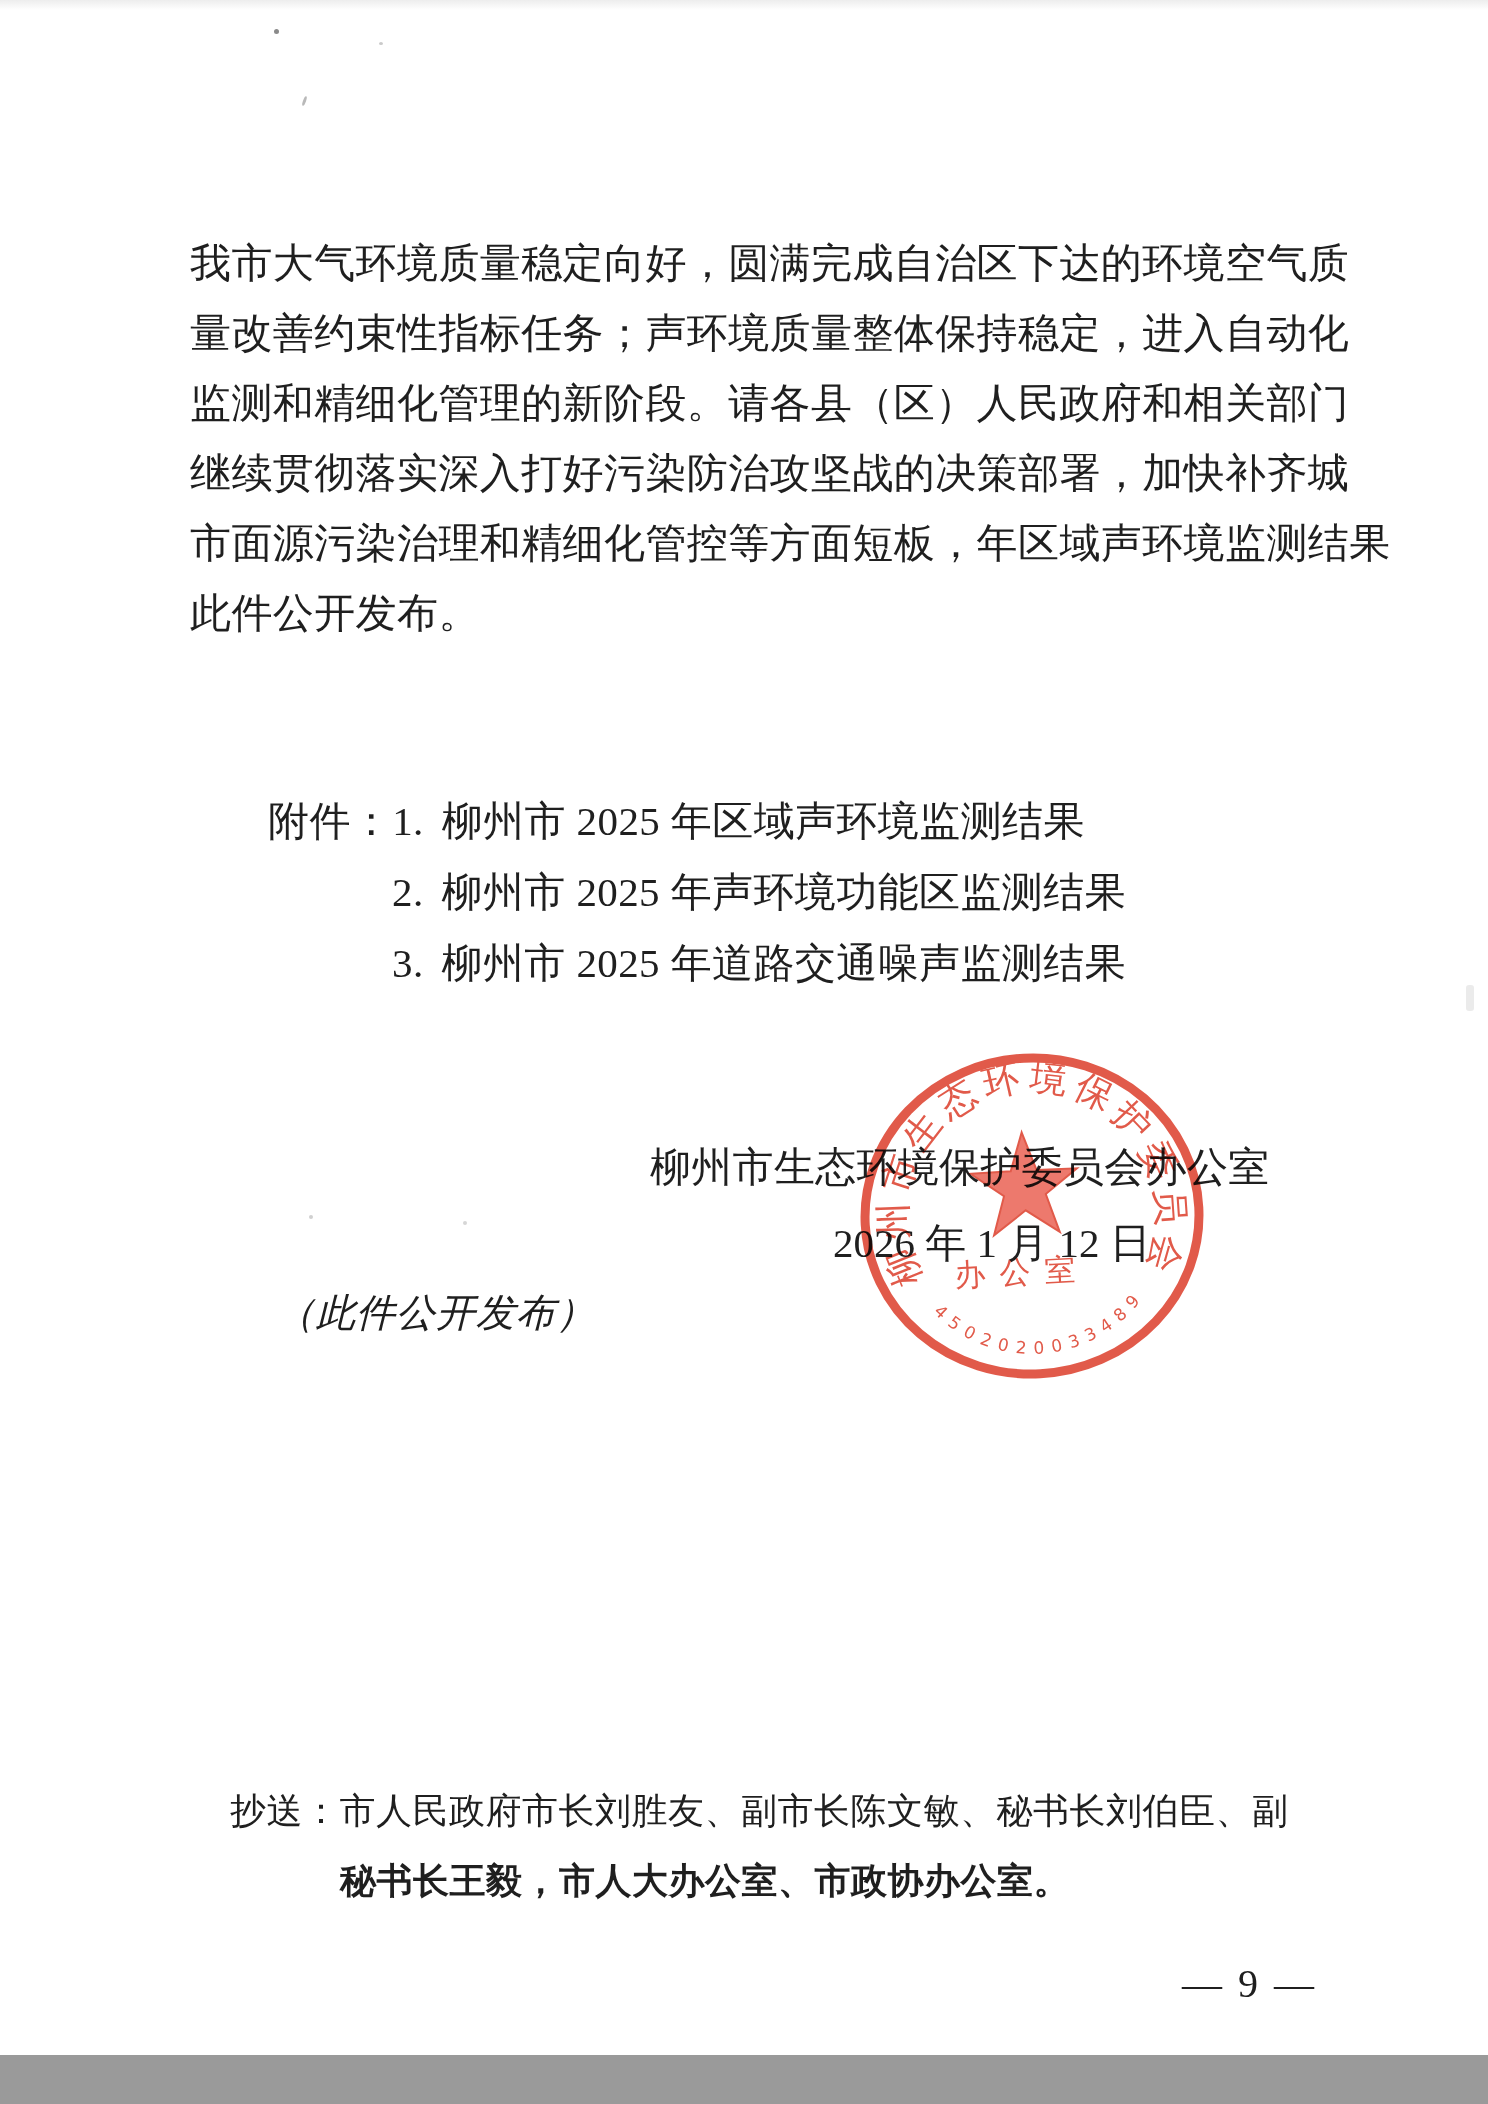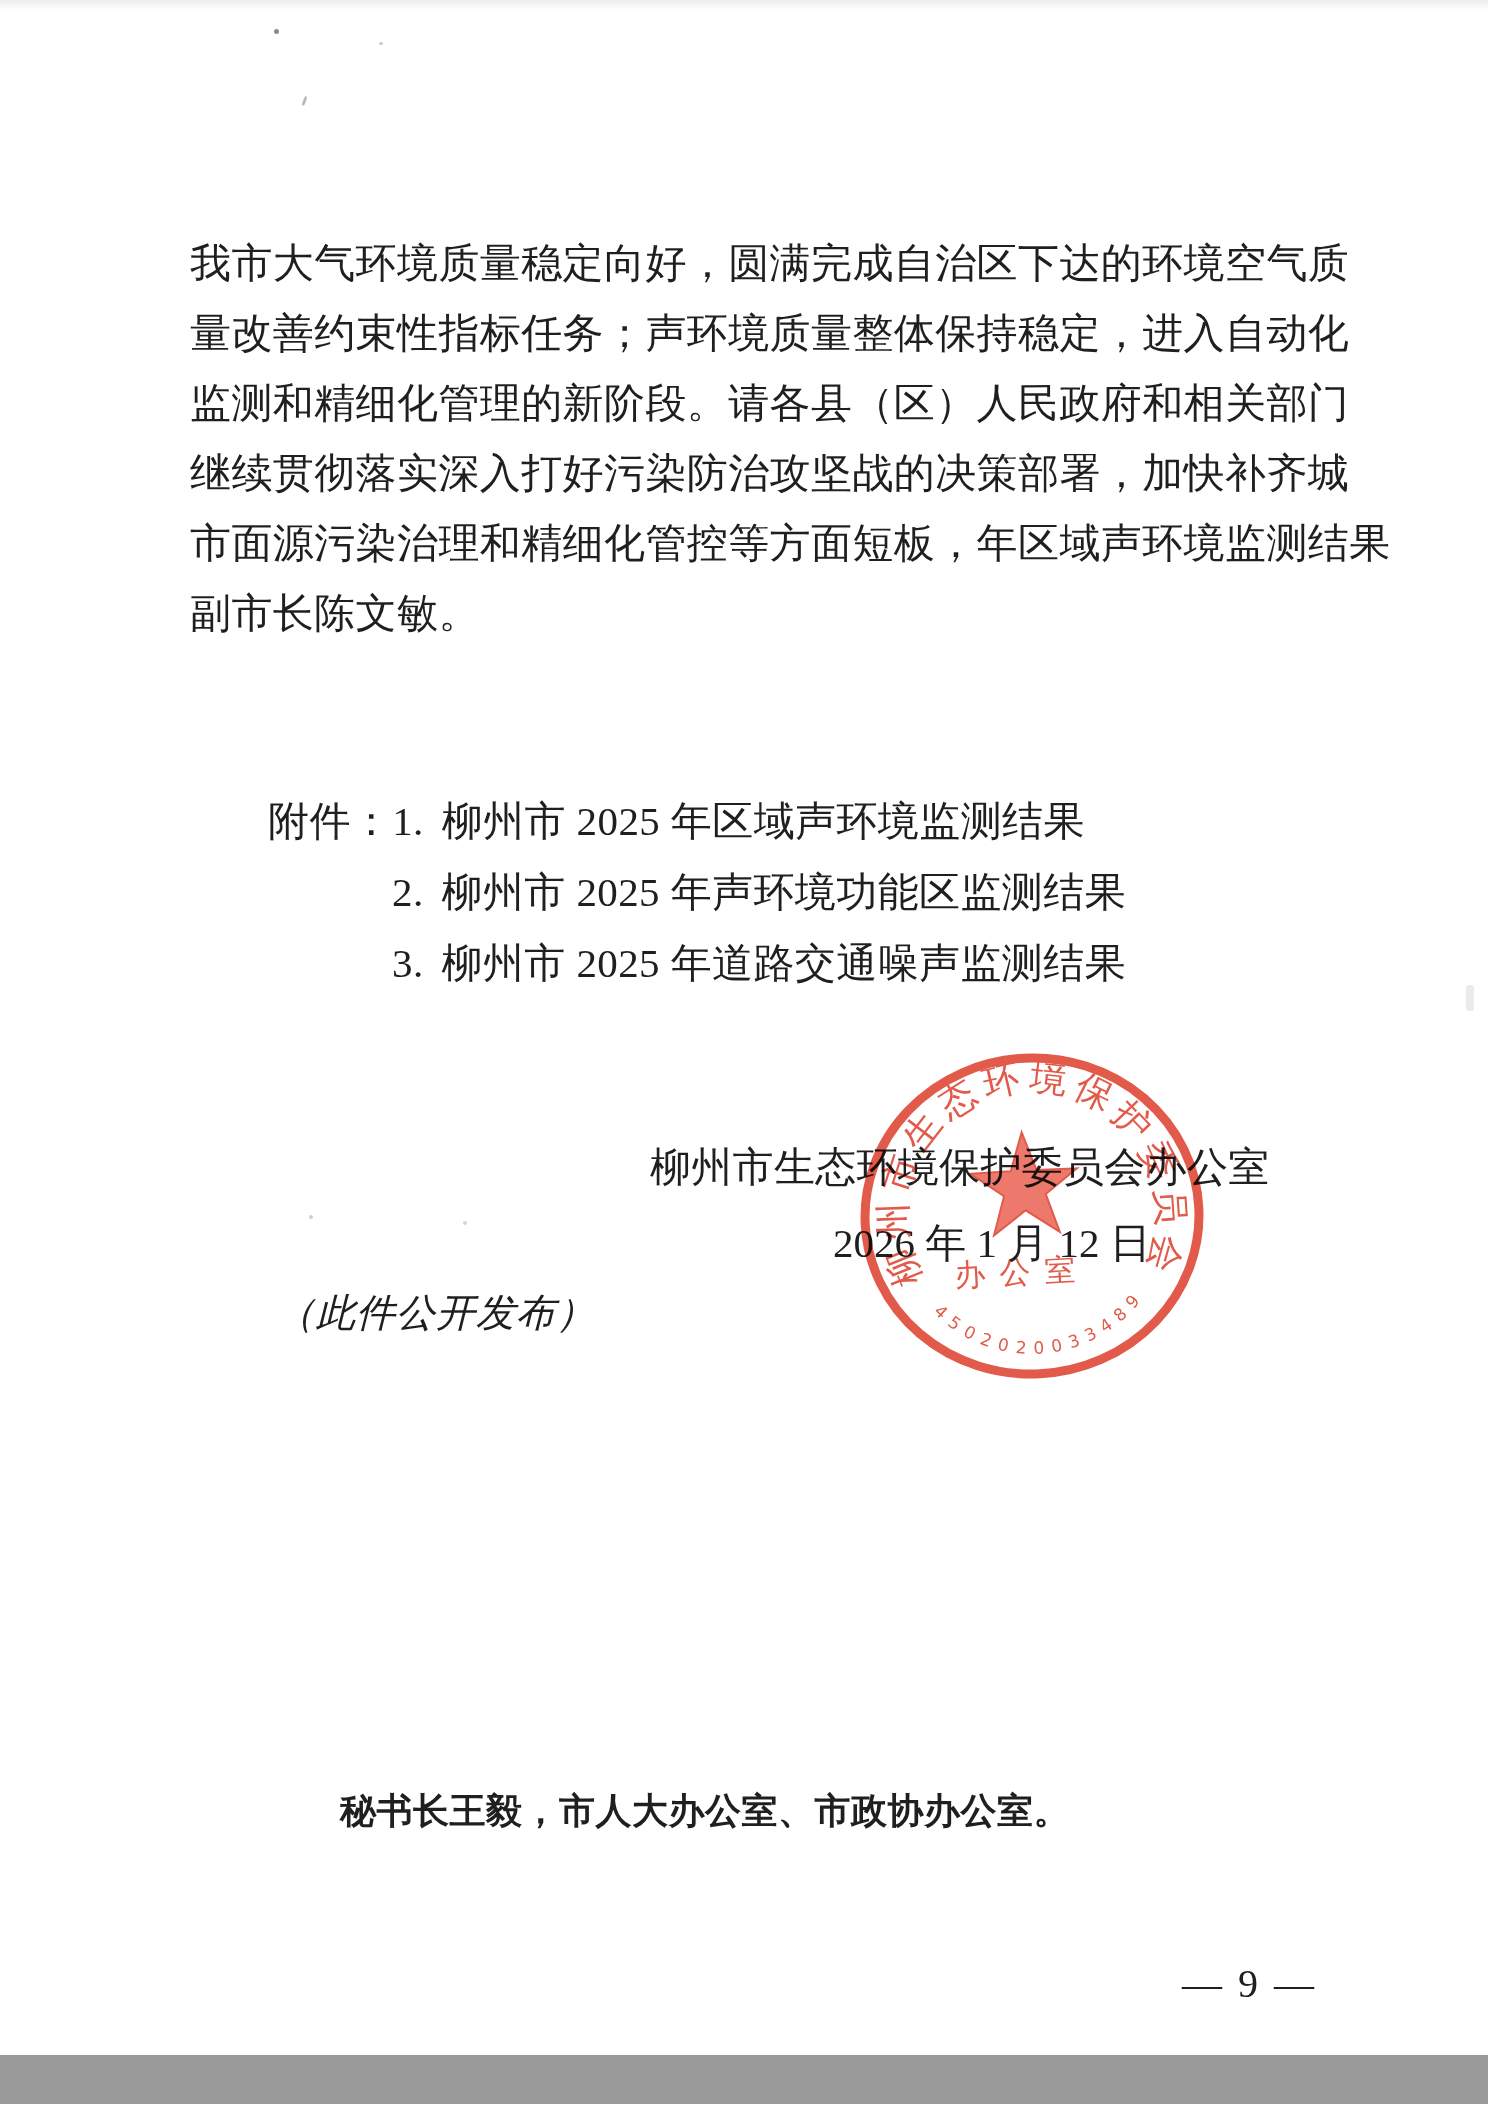--- a/index.html
+++ b/index.html
@@ -73,21 +73,21 @@
   <div class="speck" style="left:309px;top:1215px;width:4px;height:4px;opacity:.4;"></div>
   <div class="speck" style="left:463px;top:1221px;width:4px;height:4px;opacity:.35;"></div>
   <div class="smudge" style="left:1466px;top:985px;width:8px;height:26px;"></div>
 
   <div class="para">
     <div>我市大气环境质量稳定向好，圆满完成自治区下达的环境空气质</div>
     <div>量改善约束性指标任务；声环境质量整体保持稳定，进入自动化</div>
     <div>监测和精细化管理的新阶段。请各县（区）人民政府和相关部门</div>
     <div>继续贯彻落实深入打好污染防治攻坚战的决策部署，加快补齐城</div>
     <div>市面源污染治理和精细化管控等方面短板，年区域声环境监测结果</div>
-    <div>副市长陈文敏。</div>
+    <div>此件公开发布。</div>
   </div>
 
   <div class="attach">
     <div class="attach-row">
       <span>附件：</span>
       <span class="attach-no">1.</span>
       <span>柳州市 2025 年区域声环境监测结果</span>
     </div>
     <div class="attach-row cont">
       <span class="attach-no">2.</span>
@@ -113,20 +113,24 @@
         <textPath href="#seal-name-arc" startOffset="50%" text-anchor="middle" textLength="515" lengthAdjust="spacing">柳州市生态环境保护委员会</textPath>
       </text>
       <text x="171" y="252" font-size="31" fill="#df4c3a" letter-spacing="14" text-anchor="middle" font-family="Liberation Serif, DejaVu Serif, serif">办公室</text>
       <text font-size="17" fill="#df4c3a" font-family="DejaVu Sans, sans-serif">
         <textPath href="#seal-code-arc" startOffset="50%" text-anchor="middle" textLength="235" lengthAdjust="spacing">4502020033489</textPath>
       </text>
     </g>
   </svg>
 
   <div class="cc">
+    <div class="cc-row">
+      <span>抄送：</span>
+      <span>市人民政府市长刘胜友、副市长陈文敏、秘书长刘伯臣、副</span>
+    </div>
     <div class="cc-row cont">
       <span>秘书长王毅，市人大办公室、市政协办公室。</span>
     </div>
   </div>
 
   <div class="page-num">
     <span>—</span>
     <span>9</span>
     <span>—</span>
   </div>

